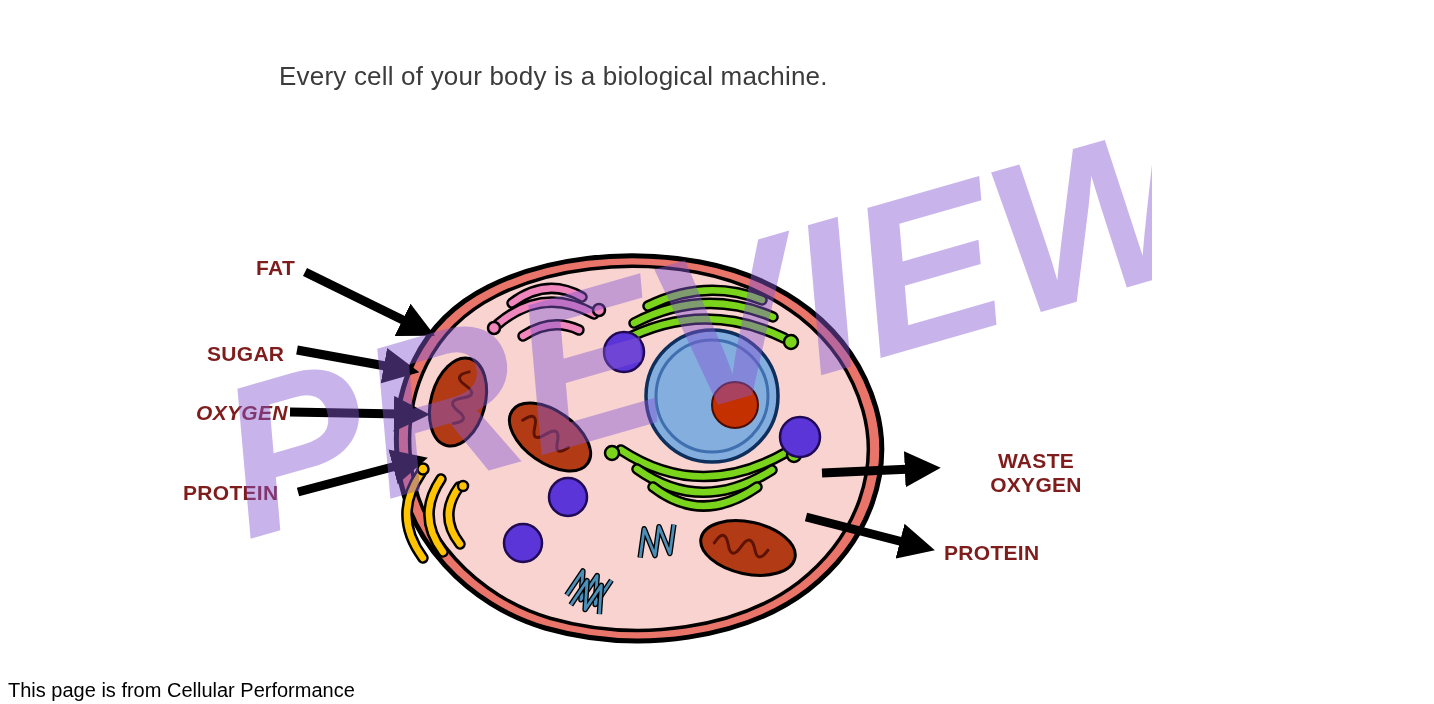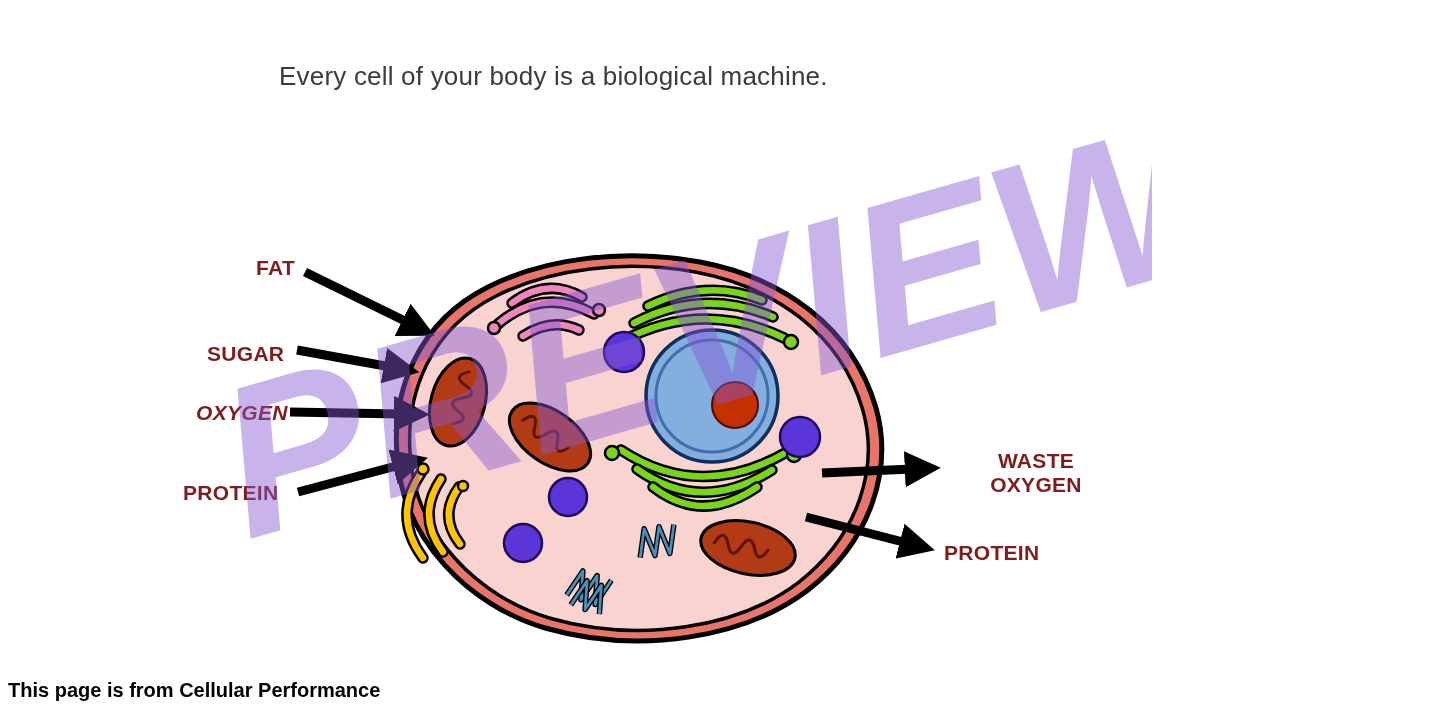--- a/index.html
+++ b/index.html
@@ -26,21 +26,21 @@
   .watermark {
     position: absolute; left: 105px; top: 222px; width: 1210px; height: 216px;
     line-height: 216px; text-align: center; white-space: nowrap;
     font-size: 215px; font-weight: bold; font-style: italic; letter-spacing: 2px;
     color: rgba(132, 88, 210, 0.45);
     transform: rotate(-16deg); transform-origin: center;
     pointer-events: none; z-index: 20;
   }
   .footer {
     position: absolute; left: 8px; top: 679px;
-    font-size: 20px; font-weight: bold; color: #000;
+    font-size: 20px; font-weight: normal; color: #000;
   }
   .nav { position: absolute; left: 1302px; top: 576px; display: flex; gap: 8px; z-index: 5; }
   .nav svg { cursor: pointer; filter: drop-shadow(1.5px 2px 1px rgba(0,0,0,0.35)); }
   
   .tube  { fill: none; stroke-width: 6.5;  stroke-linecap: round; }
   .tubek { fill: none; stroke: #000; stroke-width: 11.5; stroke-linecap: round; }
   .zigk  { fill: none; stroke: #000; stroke-width: 5.5; stroke-linejoin: round; }
   .zig   { fill: none; stroke-width: 2.8; stroke-linejoin: round; }
   .crista{ fill: none; stroke: #5e1202; stroke-width: 3; stroke-linecap: round; }
 </style>

